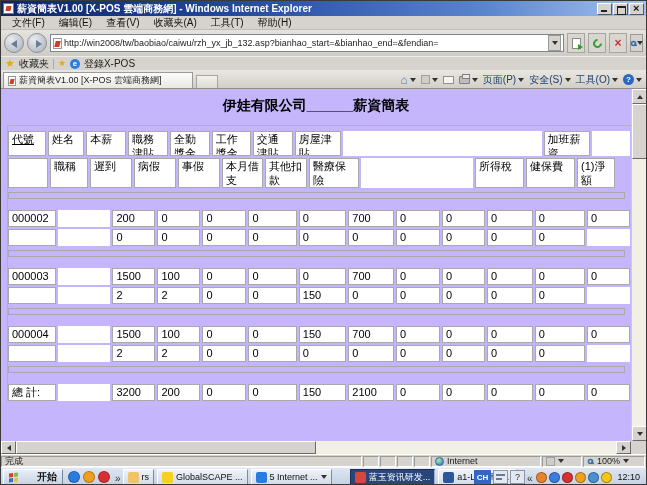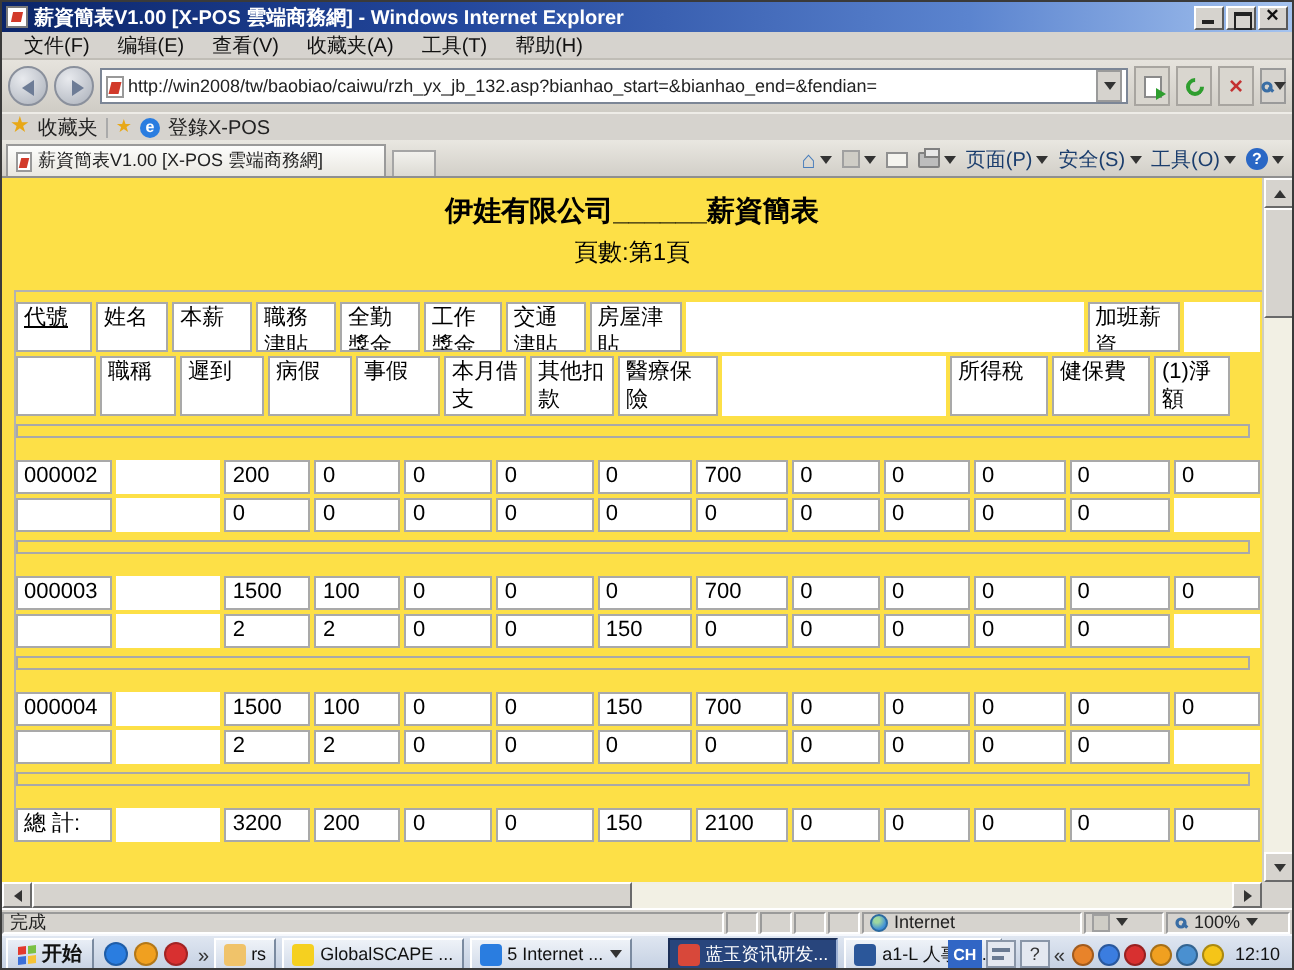--- a/index.html
+++ b/index.html
@@ -50,21 +50,21 @@
   .newtab{height:13px;width:22px;background:linear-gradient(#f2f1ed,#dcdad3);border:1px solid #a5a5a5;border-bottom:none;margin-left:3px;}
   .cmdbar{margin-left:auto;display:flex;align-items:center;gap:5px;font-size:10px;color:#1a3d6d;padding-right:2px;height:100%;}
   .cmdbar .ci{display:flex;align-items:center;gap:2px;}
   .homeglyph{font-size:12px;color:#4a7ebb;line-height:1;}
   .feedglyph{width:9px;height:9px;background:#cfcdc6;border:1px solid #a0a0a0;}
   .mailglyph{width:11px;height:8px;background:#f5f4ef;border:1px solid #909090;}
   .printglyph{width:11px;height:8px;background:#bdbdbd;border:1px solid #808080;border-radius:1px;position:relative;}
   .printglyph::before{content:"";position:absolute;left:2px;top:-3px;width:6px;height:3px;background:#e8e8e8;border:1px solid #808080;}
   .helpglyph{width:11px;height:11px;border-radius:50%;background:#2a67c5;color:#fff;font-size:8px;font-weight:bold;text-align:center;line-height:11px;}
   
-  .content{position:relative;height:353px;background:#fde047;border-top:1px solid #8f8f8f;overflow:hidden;color:#000;}
+  .content{position:relative;height:353px;background:#c4b5fd;border-top:1px solid #8f8f8f;overflow:hidden;color:#000;}
   .cinner{position:absolute;left:0;top:0;right:15px;bottom:0;overflow:hidden;}
   .ptitle{margin-top:8px;text-align:center;font-size:14px;font-weight:bold;}
   .pline{text-align:center;font-size:12px;margin-top:3px;}
   .report{margin:10px 0 0 6px;border-left:1px solid #b2b2b2;border-top:1px solid #b2b2b2;padding-top:5px;width:625px;}
   .trow{display:flex;align-items:stretch;}
   .tcell{border:1px solid #a9a9a9;font-size:11px;padding:1px 3px;margin-right:2px;background:#fff;overflow:hidden;line-height:1.25;}
   .tcell.nob{border-color:transparent;}
   .hrow1 .tcell{height:25px;}
   .hrow2 .tcell{height:30px;margin-top:2px;}
   .drow .tcell{height:17px;margin-top:2px;white-space:nowrap;}
@@ -86,21 +86,21 @@
   .hbtn.right{position:absolute;right:15px;}
   .hcorner{position:absolute;right:0;width:15px;height:13px;background:#d6d3ce;}
   
   .statusbar{height:13px;background:#d6d3ce;border-top:1px solid #fff;display:flex;align-items:center;font-size:9px;color:#222;}
   .spane{border:1px solid;border-color:#9a9a9a #fff #fff #9a9a9a;height:11px;display:flex;align-items:center;padding:0 3px;gap:3px;margin-right:1px;}
   .spane.grow{flex:1;}
   .spane.tiny{width:16px;}
   .globe{width:9px;height:9px;border-radius:50%;background:radial-gradient(circle at 35% 30%,#9fd89f 20%,#3f8fd8 70%);border:1px solid #2b6aa0;flex:none;}
   
   .taskbar{height:19px;background:linear-gradient(#dfe6f1,#c3cfe1);border-top:1px solid #f6f8fc;display:flex;align-items:center;padding:1px 2px;gap:2px;}
-  .startbtn{height:16px;display:flex;align-items:center;gap:3px;background:linear-gradient(#e9eef6,#c8d3e4);border:1px solid;border-color:#fff #7a8aa0 #7a8aa0 #fff;padding:0 5px;font-size:10px;font-weight:bold;color:#111;flex:none;}
+  .startbtn{height:16px;display:flex;align-items:center;gap:19px;background:linear-gradient(#e9eef6,#c8d3e4);border:1px solid;border-color:#fff #7a8aa0 #7a8aa0 #fff;padding:0 5px;font-size:10px;font-weight:bold;color:#111;flex:none;}
   .flag{width:9px;height:9px;display:grid;grid-template-columns:4px 4px;grid-template-rows:4px 4px;gap:1px;transform:skewY(-6deg);}
   .flag i{display:block;}
   .ql{display:flex;align-items:center;gap:3px;padding:0 3px;flex:none;}
   .qlico{width:12px;height:12px;border-radius:50%;border:1px solid rgba(0,0,0,.25);}
   .chev::before{content:"\00bb";font-size:10px;color:#333;}
   .chevL::before{content:"\00ab";font-size:10px;color:#333;}
   .tbtns{display:flex;align-items:center;gap:3px;flex:1;min-width:0;}
   .tbtn{height:16px;display:flex;align-items:center;gap:3px;background:linear-gradient(#eef2f8,#d3dcea);border:1px solid;border-color:#fff #7a8aa0 #7a8aa0 #fff;padding:0 4px;font-size:9px;color:#111;white-space:nowrap;overflow:hidden;flex:none;}
   .tbtn.active{background:#28457c;color:#fff;border-color:#1b2f57 #9db1d4 #9db1d4 #1b2f57;margin-left:15px;}
   .tbtn .tico{width:11px;height:11px;flex:none;border-radius:2px;}
@@ -212,21 +212,20 @@
       <span class="ci">
           <span class="helpglyph">?</span>
           <span class="car"></span>
         </span>
     </div>
   </div>
 
   <div class="content">
     <div class="cinner">
       <div class="ptitle">伊娃有限公司______薪資簡表</div>
-      <div class="pline">頁數:第1頁</div>
       <div class="report">
         <div class="trow hrow1" id="hrow1">
             <div class="tcell" style="width: 40px; text-decoration: underline;">代號</div>
             <div class="tcell" style="width: 38px;">姓名</div>
             <div class="tcell" style="width: 42px;">本薪</div>
             <div class="tcell" style="width: 42px;">職務津貼</div>
             <div class="tcell" style="width: 42px;">全勤獎金</div>
             <div class="tcell" style="width: 41px;">工作獎金</div>
             <div class="tcell" style="width: 42px;">交通津貼</div>
             <div class="tcell" style="width: 49px;">房屋津貼</div>

